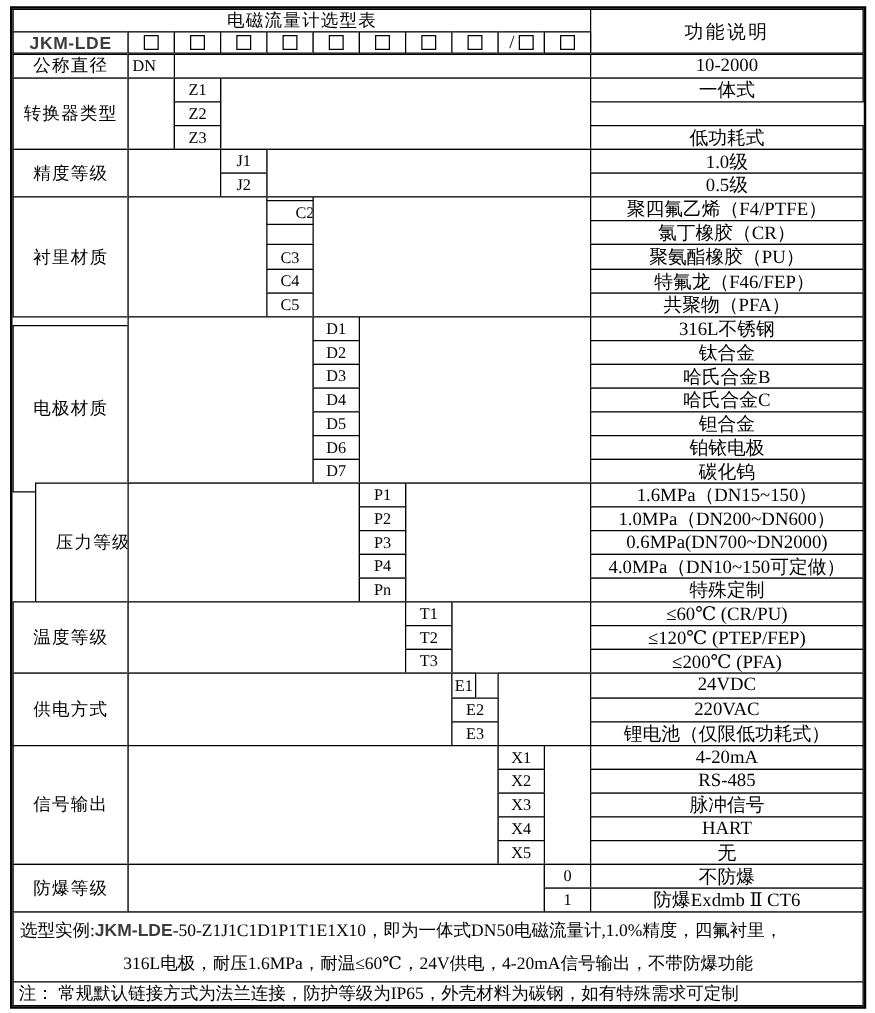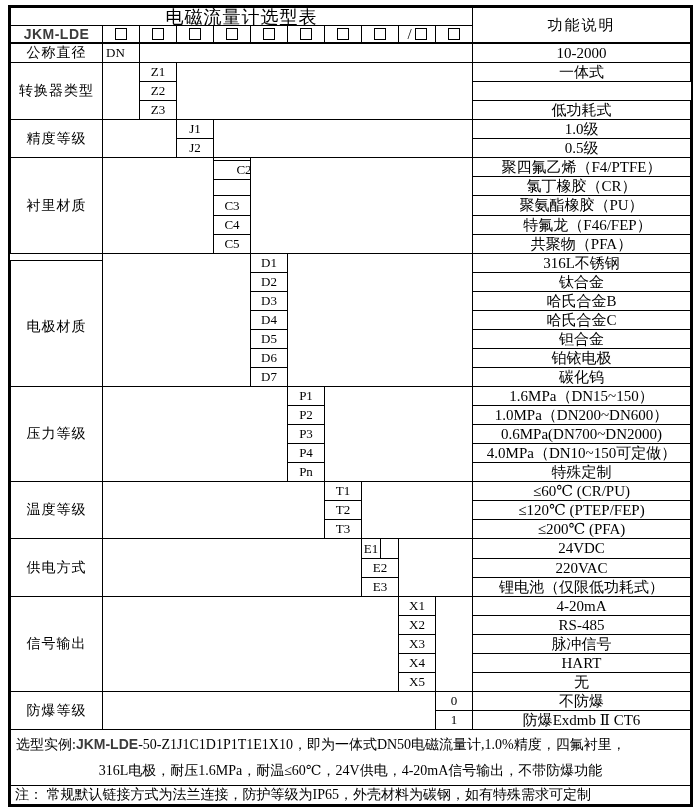--- a/index.html
+++ b/index.html
@@ -2,21 +2,21 @@
 <html><head>
 <meta charset="utf-8">
 <style>
   html,body{margin:0;padding:0;background:#ffffff;}
   #page{position:relative;width:700px;height:810px;background:#ffffff;
         font-family:"Liberation Serif","DejaVu Serif",serif;color:#000;}
   .cell{position:absolute;box-sizing:border-box;border:1px solid #000;
         display:flex;align-items:center;justify-content:center;
         font-size:13px;white-space:nowrap;overflow:hidden;background:#fff;}
   .outer{position:absolute;box-sizing:border-box;border:2px solid #000;background:transparent;pointer-events:none;}
-  .title{font-size:18px;letter-spacing:1px;}
+  .title{font-size:14px;letter-spacing:1px;}
   .fn-header{font-size:15px;letter-spacing:2px;}
   .label{font-size:14px;letter-spacing:1px;}
   .model{font-family:"Liberation Sans","DejaVu Sans",sans-serif;font-weight:bold;
          font-size:14px;color:#3c3c3c;letter-spacing:0.5px;}
   .code{font-size:13px;}
   .code.left{justify-content:flex-start;padding-left:3px;}
   .desc{font-size:15px;}
   .thick-b{border-bottom-width:2px;}
   .box{display:inline-block;width:12px;height:12px;border:1.5px solid #000;
        box-sizing:border-box;background:#fff;}
@@ -119,21 +119,21 @@
     <div class="cell code" style="left: 250px; top: 291px; width: 38px; height: 20px;">D3</div>
     <div class="cell desc" style="left: 472px; top: 291px; width: 219px; height: 20px;">哈氏合金B</div>
     <div class="cell code" style="left: 250px; top: 310px; width: 38px; height: 20px;">D4</div>
     <div class="cell desc" style="left: 472px; top: 310px; width: 219px; height: 20px;">哈氏合金C</div>
     <div class="cell code" style="left: 250px; top: 329px; width: 38px; height: 20px;">D5</div>
     <div class="cell desc" style="left: 472px; top: 329px; width: 219px; height: 20px;">钽合金</div>
     <div class="cell code" style="left: 250px; top: 348px; width: 38px; height: 20px;">D6</div>
     <div class="cell desc" style="left: 472px; top: 348px; width: 219px; height: 20px;">铂铱电极</div>
     <div class="cell code" style="left: 250px; top: 367px; width: 38px; height: 20px;">D7</div>
     <div class="cell desc" style="left: 472px; top: 367px; width: 219px; height: 20px;">碳化钨</div>
-    <div class="cell label" style="left: 10px; top: 386px; width: 93px; height: 96px;">压力等级</div>
+    <div class="cell label" style="left: 28px; top: 386px; width: 93px; height: 96px;">压力等级</div>
     <div class="cell" style="left: 102px; top: 386px; width: 186px; height: 96px;"></div>
     <div class="cell" style="left: 324px; top: 386px; width: 149px; height: 96px;"></div>
     <div class="cell code" style="left: 287px; top: 386px; width: 38px; height: 20px;">P1</div>
     <div class="cell desc" style="left: 472px; top: 386px; width: 219px; height: 20px;">1.6MPa（DN15~150）</div>
     <div class="cell code" style="left: 287px; top: 405px; width: 38px; height: 20px;">P2</div>
     <div class="cell desc" style="left: 472px; top: 405px; width: 219px; height: 20px;">1.0MPa（DN200~DN600）</div>
     <div class="cell code" style="left: 287px; top: 424px; width: 38px; height: 20px;">P3</div>
     <div class="cell desc" style="left: 472px; top: 424px; width: 219px; height: 20px;">0.6MPa(DN700~DN2000)</div>
     <div class="cell code" style="left: 287px; top: 443px; width: 38px; height: 20px;">P4</div>
     <div class="cell desc" style="left: 472px; top: 443px; width: 219px; height: 20px;">4.0MPa（DN10~150可定做）</div>

